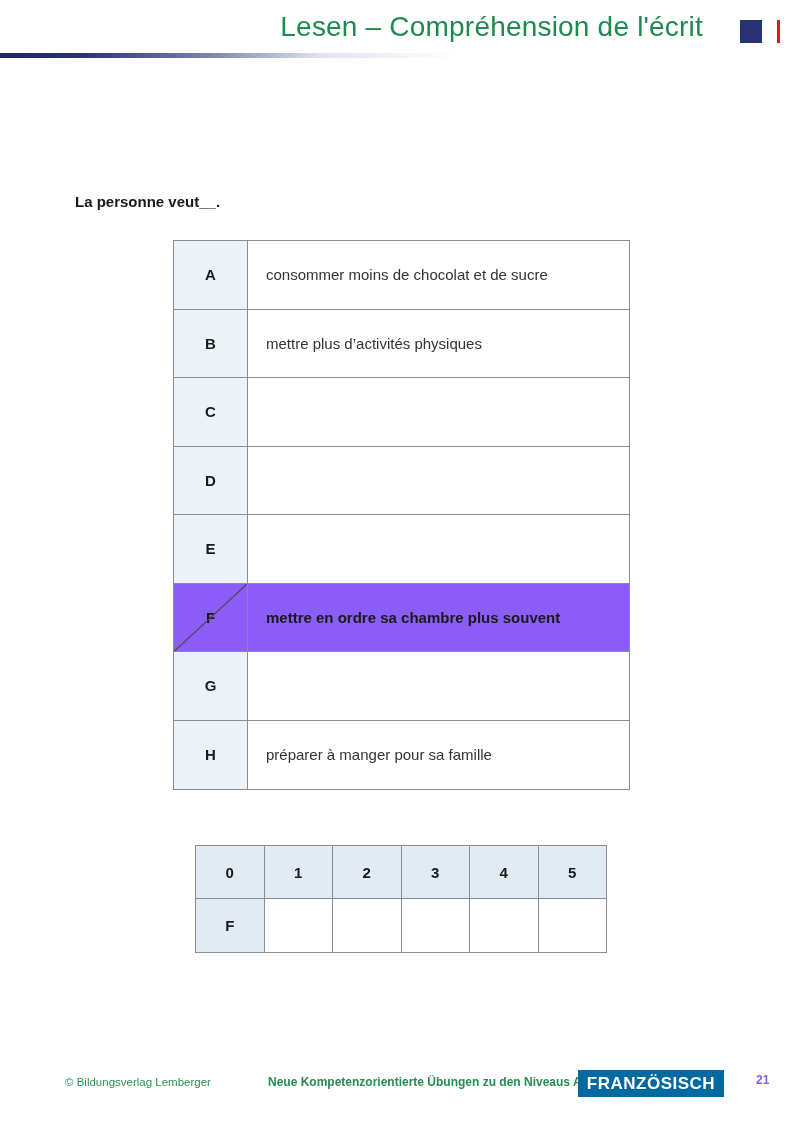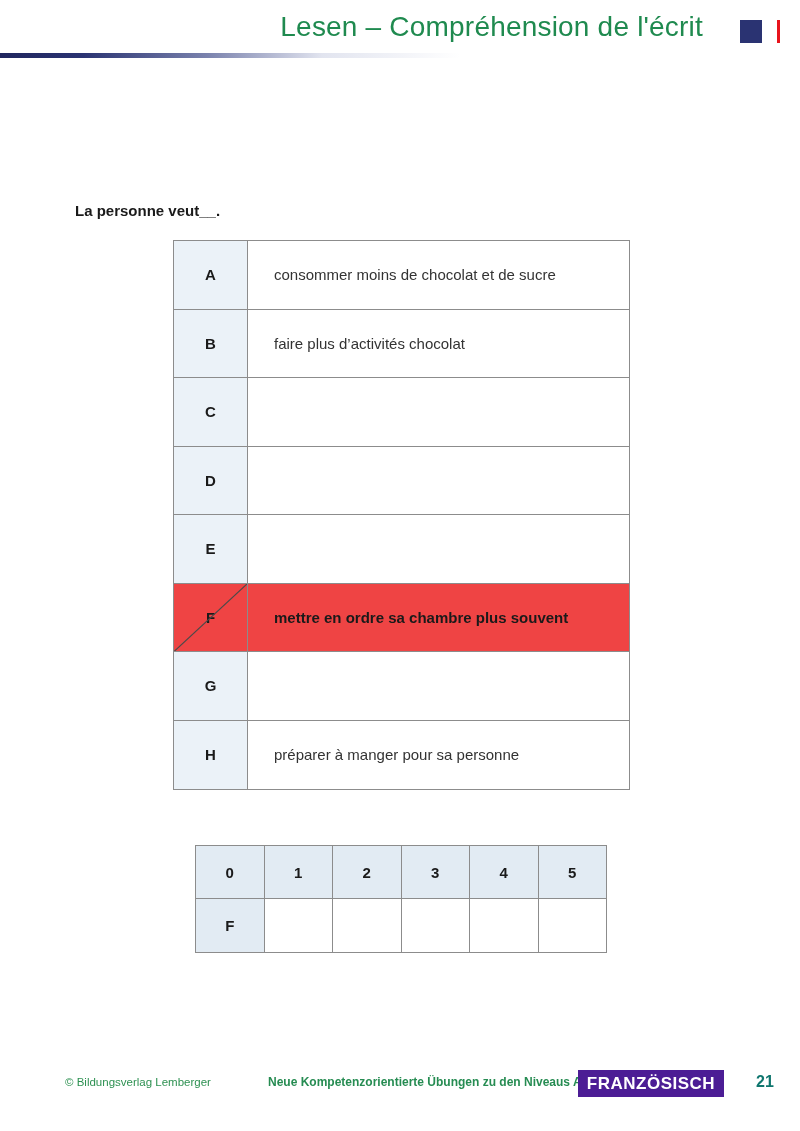--- a/index.html
+++ b/index.html
@@ -40,21 +40,21 @@
     height: 5px;
     background: linear-gradient(to right,
       #20265e 0%, #2a3372 18%, #7a82ad 45%,
       rgba(190,196,220,0.45) 70%, rgba(255,255,255,0) 100%);
   }
 
   
   .prompt {
     position: absolute;
     left: 75px;
-    top: 202px;
+    top: 193px;
     font-size: 15px;
     font-weight: 700;
     color: #1a1a1a;
   }
 
   
   .options-table {
     position: absolute;
     left: 173px;
     top: 240px;
@@ -78,26 +78,26 @@
     align-items: center;
     justify-content: center;
     font-size: 15px;
     font-weight: 700;
     color: #1a1a1a;
   }
   .opt-text {
     flex: 1;
     display: flex;
     align-items: center;
-    padding-left: 26px;
+    padding-left: 18px;
     font-size: 15px;
     color: #333333;
   }
   .opt-row.highlight .opt-letter,
-  .opt-row.highlight .opt-text { background: #ef4444; }
+  .opt-row.highlight .opt-text { background: #8b5cf6; }
   .opt-row.highlight .opt-text { font-weight: 700; color: #1a1a1a; }
   .strike-svg {
     position: absolute;
     inset: 0;
     width: 100%;
     height: 100%;
   }
 
   
   .answer-table {
@@ -141,36 +141,36 @@
     font-weight: 600;
     color: #268c52;
     white-space: nowrap;
   }
   .footer-badge {
     position: absolute;
     left: 578px;
     top: 1070px;
     width: 146px;
     height: 27px;
-    background: #4c1d95;
+    background: #0369a1;
     color: #ffffff;
     font-size: 17px;
     font-weight: 700;
     letter-spacing: 0.5px;
     display: flex;
     align-items: center;
     justify-content: center;
   }
   .footer-page {
     position: absolute;
     left: 756px;
     top: 1073px;
-    font-size: 16px;
-    font-weight: 700;
-    color: #0f766e;
+    font-size: 12px;
+    font-weight: 700;
+    color: #8b5cf6;
   }
 </style>
 </head>
 <body>
 
 <div class="page">
 
   <div class="page-title">Lesen – Compréhension de l'écrit</div>
   <div class="flag flag-blue"></div>
   <div class="flag flag-red"></div>
@@ -180,21 +180,21 @@
 
   <div class="options-table">
 
     <div class="opt-row">
       <div class="opt-letter">A</div>
       <div class="opt-text">consommer moins de chocolat et de sucre</div>
     </div>
 
     <div class="opt-row">
       <div class="opt-letter">B</div>
-      <div class="opt-text">faire plus d’activités chocolat</div>
+      <div class="opt-text">mettre plus d’activités physiques</div>
     </div>
 
     <div class="opt-row">
       <div class="opt-letter">C</div>
     </div>
 
     <div class="opt-row">
       <div class="opt-letter">D</div>
     </div>
 
@@ -211,21 +211,21 @@
       </div>
       <div class="opt-text">mettre en ordre sa chambre plus souvent</div>
     </div>
 
     <div class="opt-row">
       <div class="opt-letter">G</div>
     </div>
 
     <div class="opt-row">
       <div class="opt-letter">H</div>
-      <div class="opt-text">préparer à manger pour sa personne</div>
+      <div class="opt-text">préparer à manger pour sa famille</div>
     </div>
 
   </div>
 
   <div class="answer-table">
     <div class="ans-row head">
       <div class="ans-cell">0</div>
       <div class="ans-cell">1</div>
       <div class="ans-cell">2</div>
       <div class="ans-cell">3</div>

